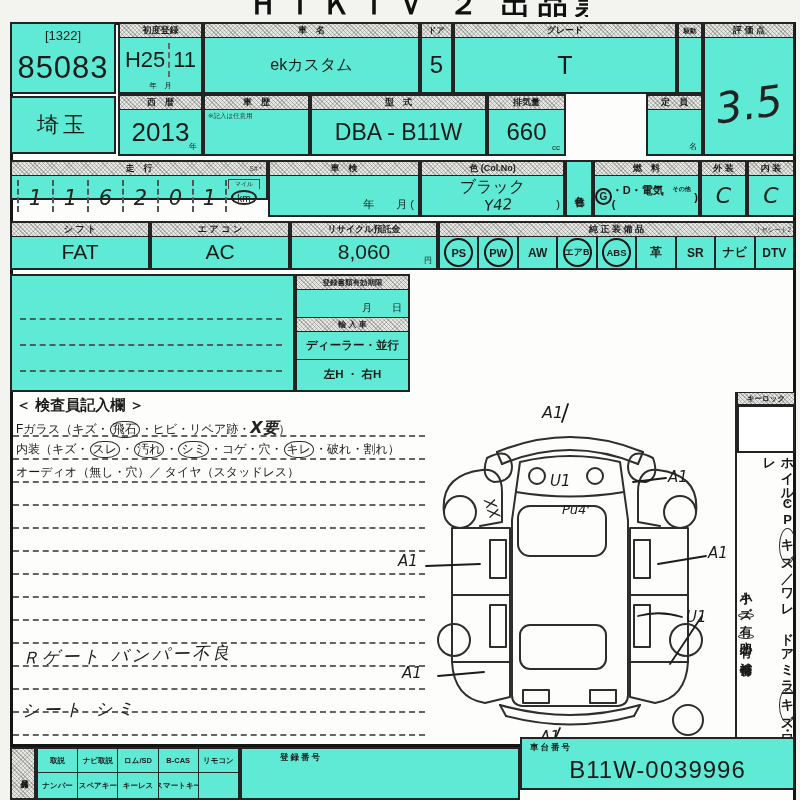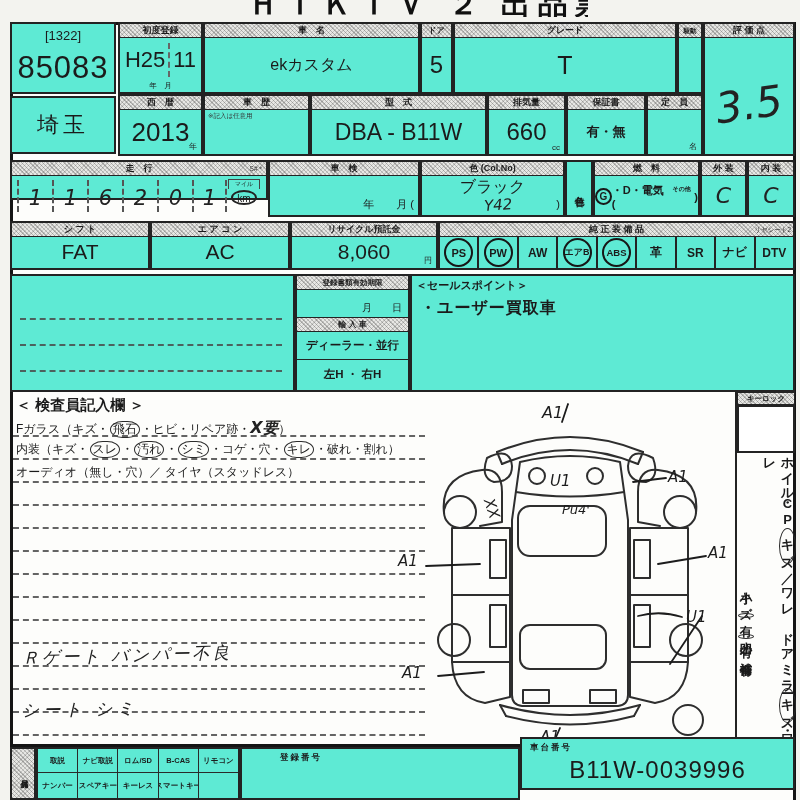--- a/index.html
+++ b/index.html
@@ -97,24 +97,20 @@
     <div class="hdr">型　式</div>
     <div class="v" style="top:14px;bottom:0;font-size:23px">DBA - B11W</div>
   </div>
 
   <div class="cell" style="left:487px;top:94px;width:79px;height:62px">
     <div class="hdr"><span>排気量</span></div>
     <div class="v" style="top:14px;bottom:0;font-size:24px">660</div>
     <span class="unit">cc</span>
   </div>
 
-  <div class="cell" style="left:566px;top:94px;width:80px;height:62px">
-    <div class="hdr">保証書</div>
-    <div class="v" style="top:14px;bottom:0;font-size:13px;font-weight:bold">有・無</div>
-  </div>
 
   <div class="cell" style="left:646px;top:94px;width:57px;height:62px">
     <div class="hdr">定　員</div>
     <span class="unit">名</span>
   </div>
 
   <div class="cell" style="left:10px;top:160px;width:258px;height:40px">
     <div class="hdr"><span>走　行</span><span class="tag">S#＊</span></div>
     <div class="abs hw" style="left:5px;top:18px;display:flex">
       <div class="digit">1</div>
@@ -224,24 +220,20 @@
   <div class="cell" style="left:295px;top:274px;width:115px;height:118px">
     <div class="hdr" style="font-size:7.5px">登録書類有効期限</div>
     <div style="height:28px;position:relative;border-bottom:1.5px solid #232323">
       <span style="position:absolute;right:6px;bottom:2px;font-size:10px">月　　日</span>
     </div>
     <div class="hdr" style="font-size:8px">輸 入 車</div>
     <div style="height:28px;display:flex;align-items:center;justify-content:center;font-size:11.5px;font-weight:bold;border-bottom:1.5px solid #232323">ディーラー・並行</div>
     <div style="height:29px;display:flex;align-items:center;justify-content:center;font-size:11.5px;font-weight:bold">左H ・ 右H</div>
   </div>
 
-  <div class="cell" style="left:410px;top:274px;width:385px;height:118px">
-    <div class="abs" style="left:4px;top:2px;font-size:11px;font-weight:bold">＜セールスポイント＞</div>
-    <div class="abs" style="left:8px;top:22px;font-size:16px;font-weight:bold;letter-spacing:1px">・ユーザー買取車</div>
-  </div>
 
   <div class="abs" style="left:16px;top:396px;font-size:15px;font-weight:bold">＜ 検査員記入欄 ＞</div>
 
   <div class="abs" style="left:16px;top:418px;font-size:12px">
     <span>Fガラス（キズ・</span><span class="wcirc">飛石</span><span>・ヒビ・リペア跡・</span><span class="hw" style="font-size:16px;font-weight:bold">X要</span><span>）</span>
   </div>
 
   <div class="abs" style="left:16px;top:441px;font-size:12px">
     <span>内装（キズ・</span><span class="wcirc">スレ</span><span>・</span><span class="wcirc">汚れ</span><span>・</span><span class="wcirc">シミ</span><span>・コゲ・穴・</span><span class="wcirc">キレ</span><span>・破れ・割れ）</span>
   </div>

